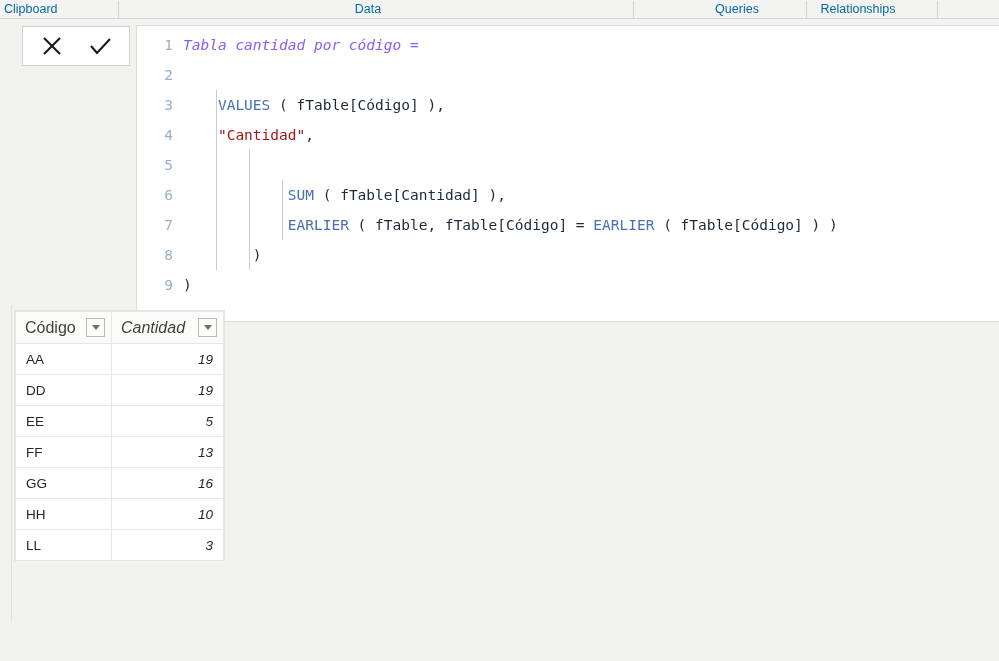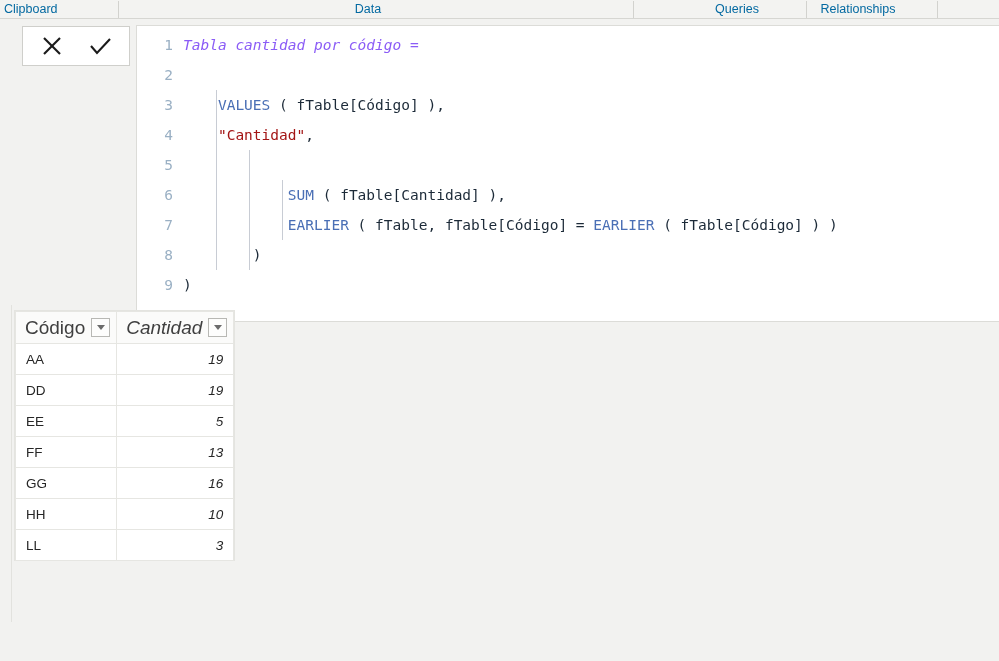--- a/index.html
+++ b/index.html
@@ -150,21 +150,21 @@
     color: #444444;
     text-align: left;
     padding: 0 6px 0 9px;
   }
   .th-inner {
     display: flex;
     align-items: center;
     justify-content: space-between;
     gap: 6px;
   }
-  .th-label { white-space: nowrap; font-size: 19px; color: #3f3f3f; }
+  .th-label { white-space: nowrap; font-size: 16px; color: #3f3f3f; }
   .filter-btn {
     width: 19px; height: 19px;
     border: 1px solid #b8b8b4;
     background: #fdfdfc;
     display: flex;
     align-items: center;
     justify-content: center;
     cursor: pointer;
     flex: 0 0 auto;
   }

